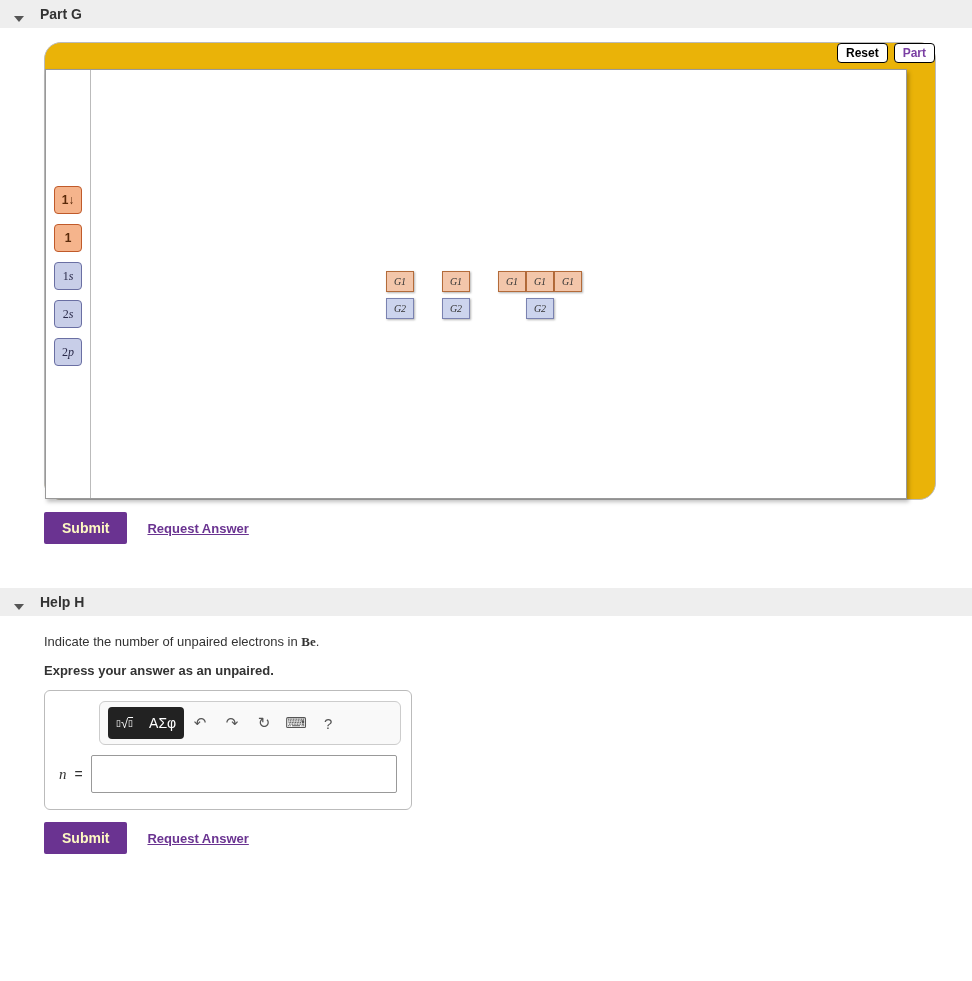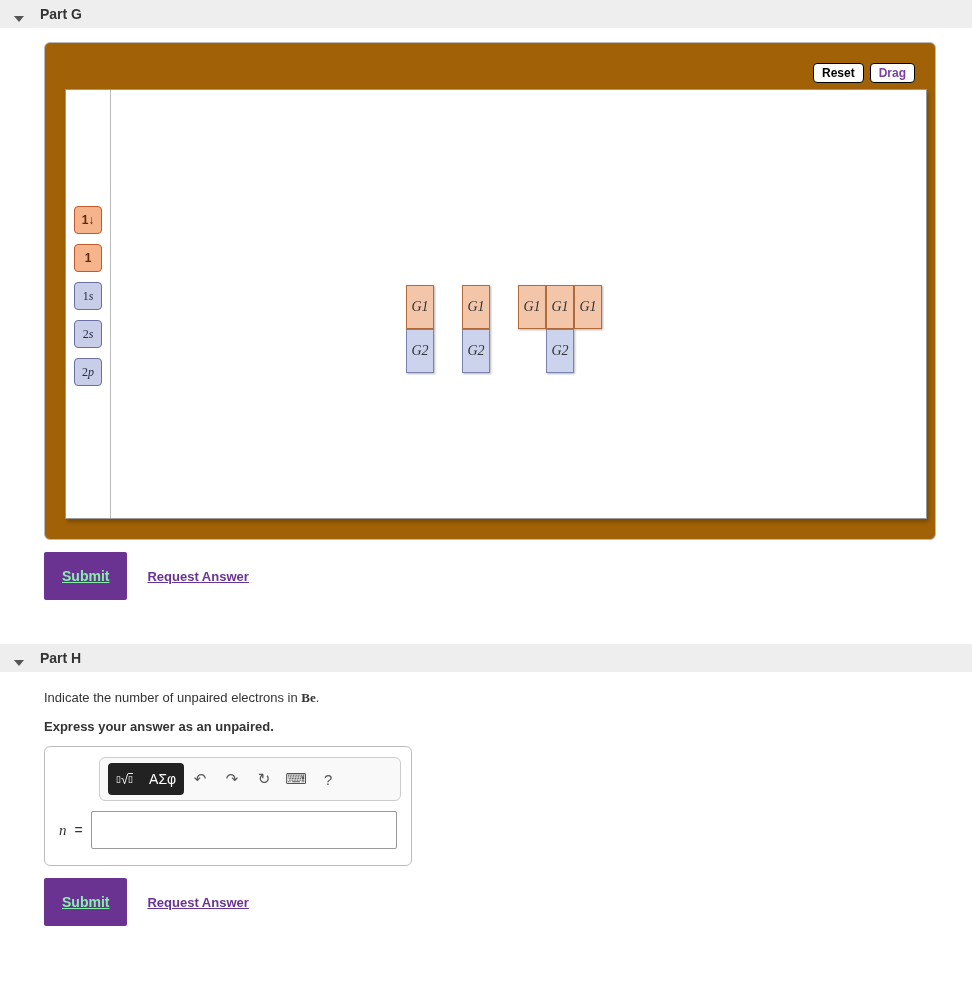--- a/index.html
+++ b/index.html
@@ -27,23 +27,23 @@
     margin-right: 16px;
     margin-left: 6px;
   }
   .part-title { font-weight: bold; font-size: 14px; }
   .part-body { padding: 14px 44px 24px 44px; }
   .prompt { margin: 4px 0 8px 0; font-size: 13px; }
   .prompt .elem { font-family: 'Times New Roman', serif; }
   .prompt-bold { font-weight: bold; margin-bottom: 12px; font-size: 13px; }
   .drag-outer {
     border: 1px solid #bbb;
-    border-radius: 6px;
-    padding: 20px;
-    background: #a16207;
+    border-radius: 17px;
+    padding: 0;
+    background: #eab308;
     width: 892px;
   }
   .drag-controls {
     display: flex;
     justify-content: flex-end;
     gap: 6px;
     margin-bottom: 6px;
   }
   .ctl-btn {
     border: 1.5px solid #000;
@@ -77,43 +77,43 @@
     font-size: 12px;
     cursor: grab;
   }
   .chip.orange { background: #f5b48c; border: 1.5px solid #c05a2a; color: #5a2a0a; font-weight: bold; }
   .chip.blue   { background: #c8cee8; border: 1.5px solid #6a6fa3; color: #2a2a4a; font-family: 'Times New Roman', serif; font-style: italic; }
   .chip.blue .num { font-style: normal; }
   .targets { position: absolute; left: 340px; top: 195px; }
   .col { position: absolute; display: flex; flex-direction: column; }
   .row3 { display: flex; }
   .target {
-    width: 28px; height: 44px;
+    width: 28px; height: 21px;
     display: flex; align-items: center; justify-content: center;
-    font-size: 14px;
+    font-size: 10px;
     font-family: 'Times New Roman', serif;
     font-style: italic;
+    margin-top: 6px;
   }
   .target.g1 { background: #f3c6aa; border: 1.5px solid #b36b3a; box-shadow: 1px 1px 2px rgba(0,0,0,0.3); margin-bottom: 0px; }
   .target.g2 { background: #ccd4ed; border: 1.5px solid #7a82b0; box-shadow: 1px 1px 2px rgba(0,0,0,0.3); }
   .col1 { left: 0; top: 0; }
   .col2 { left: 56px; top: 0; }
   .grp3 { left: 112px; top: 0; }
   .grp3-bottom { display:flex; justify-content:center; }
   .action-row { margin-top: 12px; display: flex; align-items: center; gap: 20px; }
   .submit-btn {
     background: #6a3391;
-    color: #86efac;
+    color: #fef9c3;
     border: none;
-    padding: 16px 18px;
+    padding: 8px 18px;
     font-size: 14px;
     font-weight: bold;
     border-radius: 2px;
     cursor: pointer;
-    text-decoration: underline;
   }
   .req-link { color: #6a3391; font-weight: bold; text-decoration: underline; cursor: pointer; font-size: 13px; }
   .answer-outer {
     border: 1px solid #bbb;
     border-radius: 6px;
     padding: 10px;
     width: 368px;
     background: #fff;
   }
   .toolbar {
@@ -166,21 +166,21 @@
 <div class="part-header">
   <div class="chev"></div>
   <span class="part-title">Part G</span>
 </div>
 
 <div class="part-body">
 
   <div class="drag-outer">
     <div class="drag-controls">
       <button class="ctl-btn">Reset</button>
-      <button class="ctl-btn help-color">Drag</button>
+      <button class="ctl-btn help-color">Part</button>
     </div>
     <div class="canvas">
       <div class="canvas-left-sep"></div>
 
       <div class="palette">
         <div class="chip orange">
             <span>1↓</span>
           </div>
         <div class="chip orange">
             <span>1</span>
@@ -222,21 +222,21 @@
   <div class="action-row">
     <button class="submit-btn">Submit</button>
     <a class="req-link">Request Answer</a>
   </div>
 </div>
 
 <div class="part-gap"></div>
 
 <div class="part-header">
   <div class="chev"></div>
-  <span class="part-title">Part H</span>
+  <span class="part-title">Help H</span>
 </div>
 
 <div class="part-body">
   <p class="prompt">
     <span>Indicate the number of unpaired electrons in </span><span class="elem"><b>Be</b></span><span>.</span>
   </p>
   <p class="prompt-bold">Express your answer as an unpaired.</p>
 
   <div class="answer-outer">
     <div class="toolbar">

